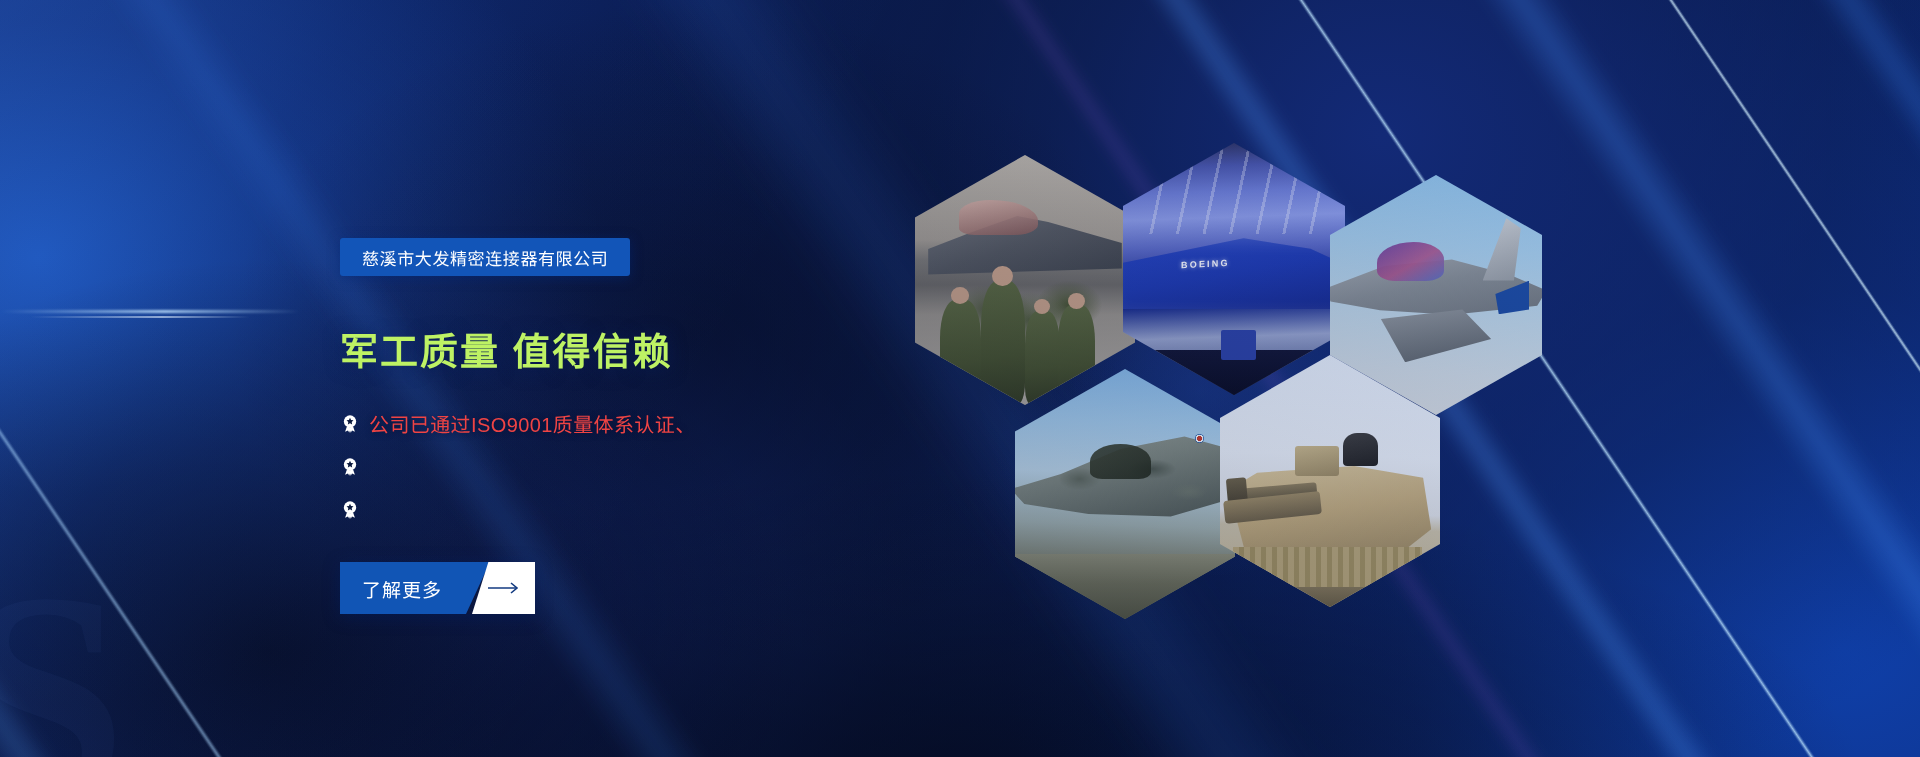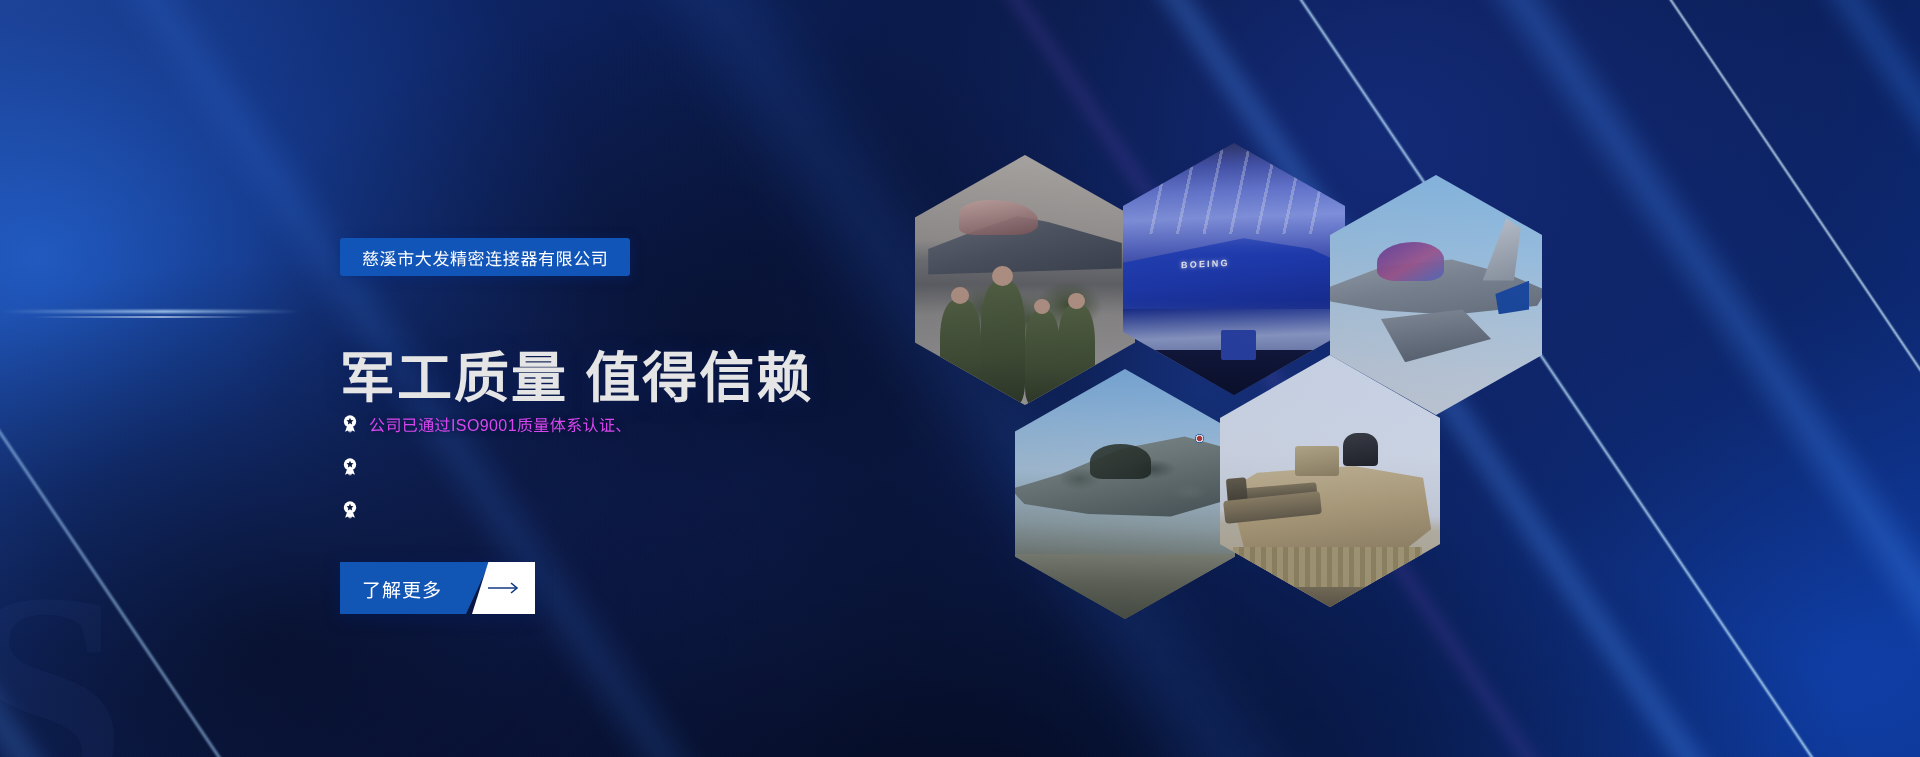--- a/index.html
+++ b/index.html
@@ -78,37 +78,37 @@
     background:#1255b8;
     border-radius:3px;
     box-shadow:0 2px 12px rgba(0,40,120,.5);
   }
   .tagbox-text{
     color:#ffffff;font-size:17px;letter-spacing:.6px;white-space:nowrap;
   }
 
   .headline{
     position:absolute;left:0;top:296px;
-    color:#e5e5e5;
-    font-size:55px;font-weight:700;letter-spacing:2px;
+    color:#bef264;
+    font-size:38px;font-weight:700;letter-spacing:2px;
     white-space:nowrap;
     text-shadow:0 2px 18px rgba(10,30,90,.7);
   }
 
   .features{position:absolute;left:0;top:402px;}
   .feat{
     display:flex;align-items:center;
     height:43px;margin-bottom:0;
   }
   .feat-icon{
     width:20px;height:20px;margin-right:9px;flex:0 0 20px;
     display:flex;align-items:center;justify-content:center;
   }
   .feat-text{
-    color:#d946ef;font-size:16px;letter-spacing:.4px;white-space:nowrap;
+    color:#ef4444;font-size:20px;letter-spacing:.4px;white-space:nowrap;
     text-shadow:0 1px 6px rgba(5,15,50,.8);
   }
 
   .cta{
     position:absolute;left:0;top:562px;
     width:195px;height:52px;
     display:flex;align-items:stretch;
     cursor:pointer;
     box-shadow:0 3px 16px rgba(0,30,100,.45);
   }

